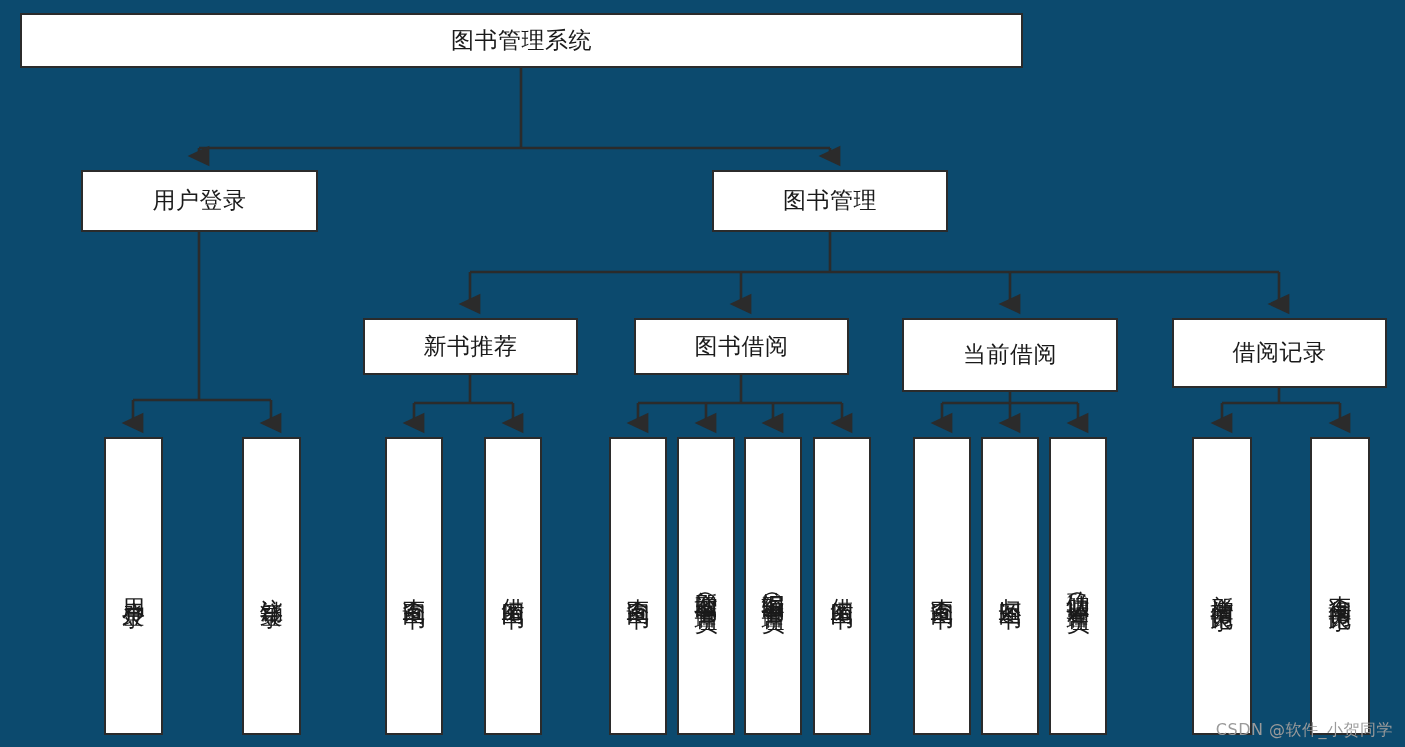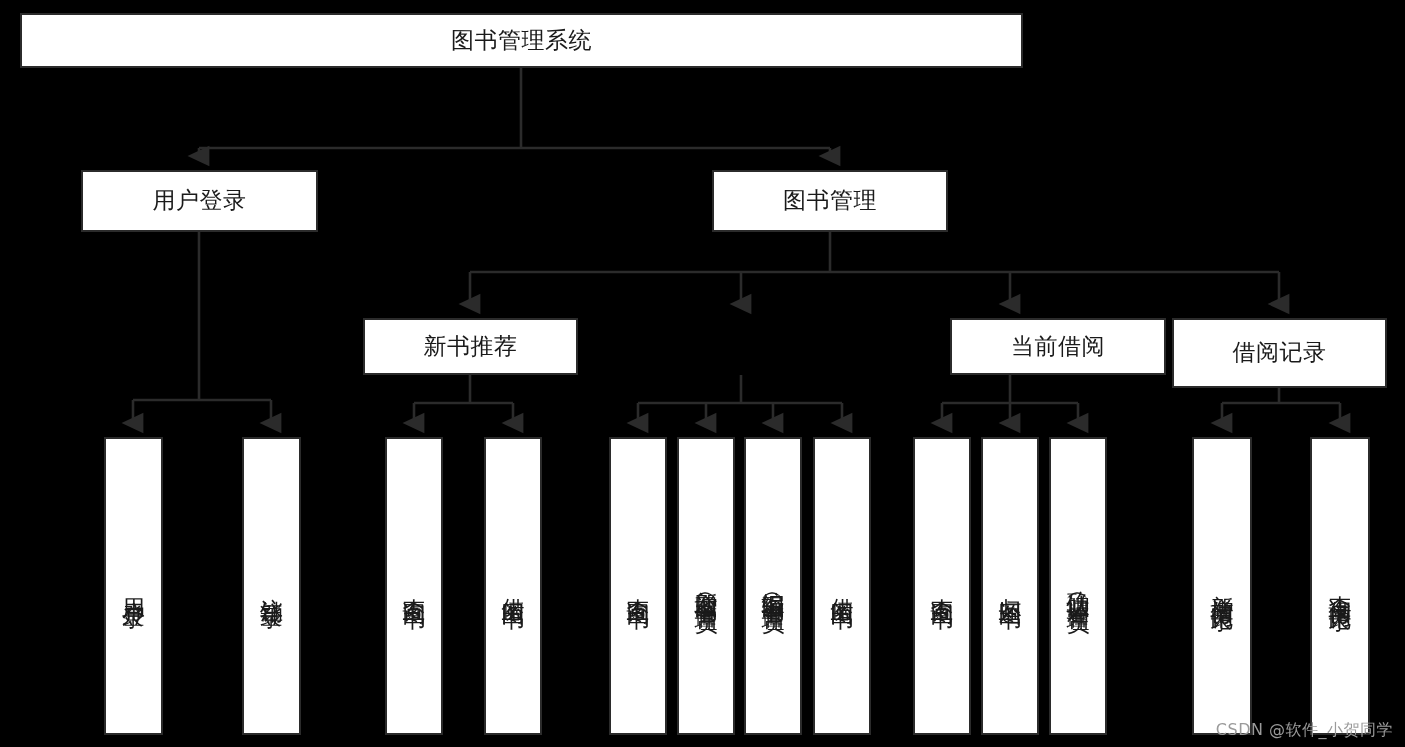--- a/index.html
+++ b/index.html
@@ -7,21 +7,21 @@
     padding: 0;
     background: #ffffff;
   }
   body {
     font-family: "DejaVu Sans", "Liberation Sans", sans-serif;
   }
   #diagram-root {
     position: relative;
     width: 1405px;
     height: 747px;
-    background: #000000;
+    background: #0c4a6e;
     overflow: hidden;
   }
   svg.edges {
     position: absolute;
     left: 0;
     top: 0;
     width: 1405px;
     height: 747px;
     pointer-events: none;
   }
@@ -130,21 +130,24 @@
   <div class="node horiz" style="left:81px; top:170px; width:237px; height:62px;">
     <span class="label">用户登录</span>
   </div>
   <div class="node horiz" style="left:712px; top:170px; width:236px; height:62px;">
     <span class="label">图书管理</span>
   </div>
 
   <div class="node horiz" style="left:363px; top:318px; width:215px; height:57px;">
     <span class="label">新书推荐</span>
   </div>
-  <div class="node horiz" style="left:950px; top:318px; width:216px; height:57px;">
+  <div class="node horiz" style="left:634px; top:318px; width:215px; height:57px;">
+    <span class="label">图书借阅</span>
+  </div>
+  <div class="node horiz" style="left:902px; top:318px; width:216px; height:74px;">
     <span class="label">当前借阅</span>
   </div>
   <div class="node horiz" style="left:1172px; top:318px; width:215px; height:70px;">
     <span class="label">借阅记录</span>
   </div>
 
   <div class="node vert" style="left:104px; top:437px; width:59px; height:298px;">
     <span class="label">用户登录</span>
   </div>
   <div class="node vert" style="left:242px; top:437px; width:59px; height:298px;">

